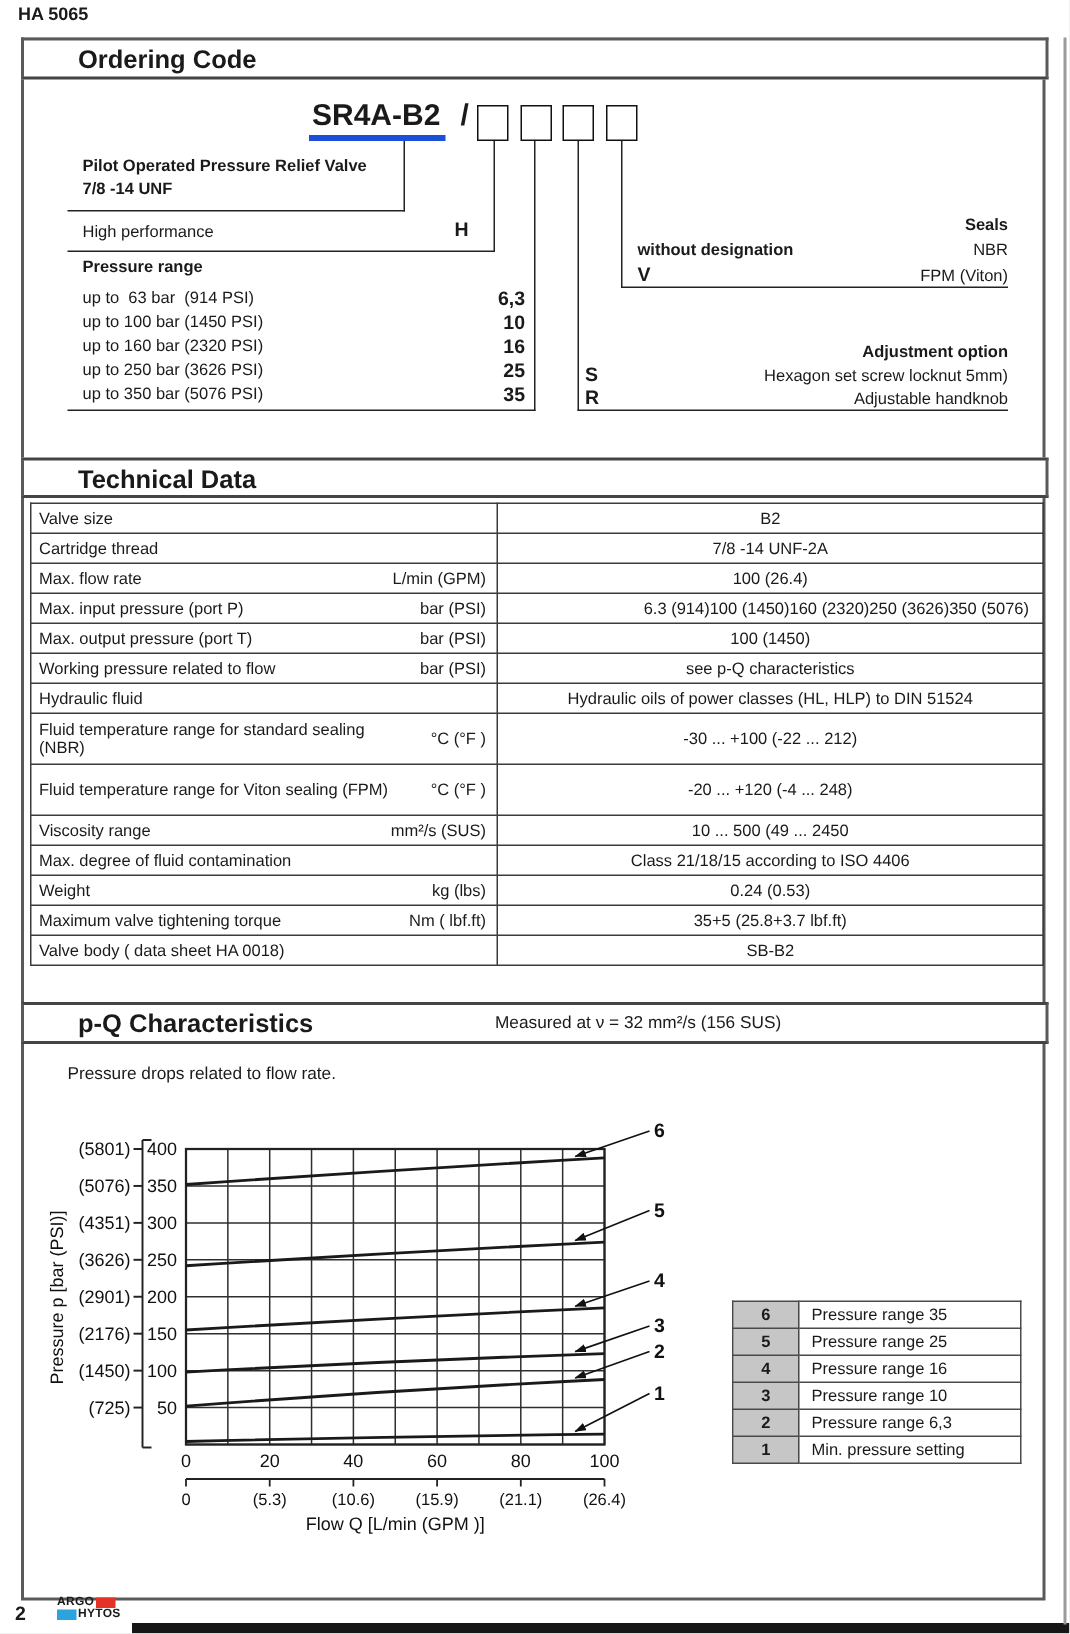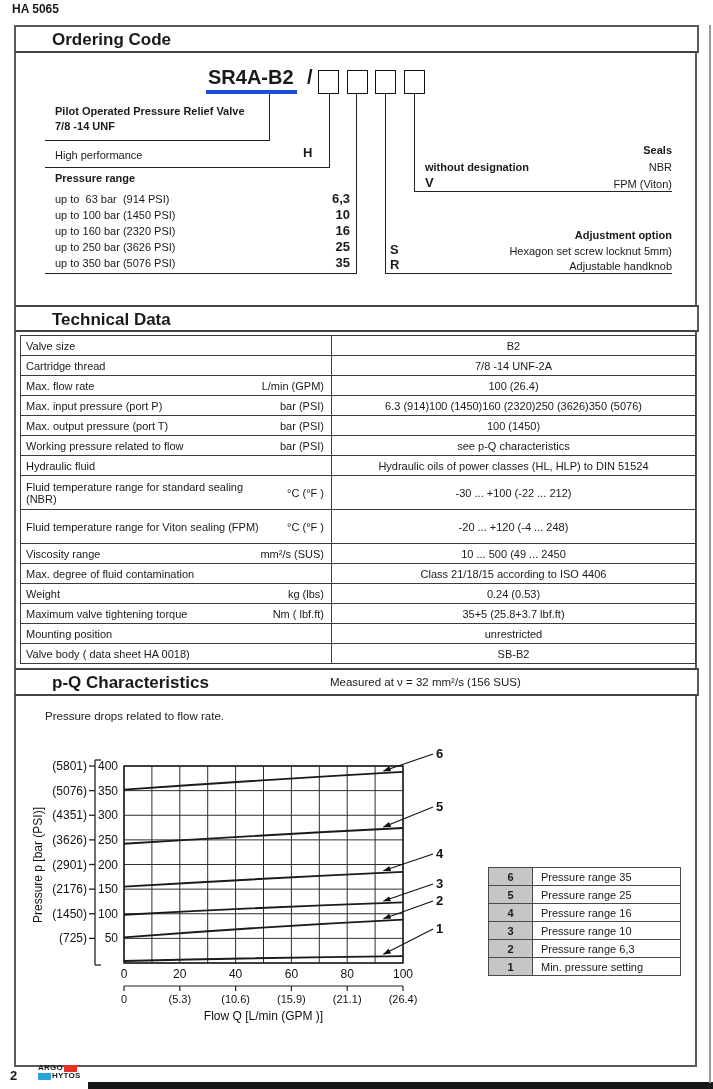--- a/index.html
+++ b/index.html
@@ -41,21 +41,21 @@
   .right-col{right:41px;text-align:right;}
   
   .tech-table{position:absolute;left:20px;top:335px;width:676px;border-collapse:collapse;
               font-size:11px;table-layout:fixed;}
   .tech-table td{border:1px solid #3c3c3c;padding:0;vertical-align:middle;}
   .tech-table tr{height:20px;} .tech-table tr.tall{height:34px;}
   td.lab{width:311px;position:relative;padding:1px 64px 1px 5px;box-sizing:border-box;}
   td.lab .unit{position:absolute;right:7px;top:50%;transform:translateY(-50%);white-space:nowrap;}
   td.val{text-align:center;}
   td.val.spread{padding:0;}
-  .spread-inner{display:flex;justify-content:center;padding:0 9px;}
+  .spread-inner{display:flex;justify-content:flex-end;padding:0 9px;}
   
   .pq-caption{left:45px;top:710px;font-size:11.5px;}
   .legend-table{position:absolute;left:488px;top:867px;border-collapse:collapse;font-size:11px;}
   .legend-table td{border:1px solid #4a4a4a;height:18px;box-sizing:border-box;}
   .legend-table td.num{width:44px;background:#c6c6c6;text-align:center;font-weight:bold;}
   .legend-table td.lbl{width:148px;padding-left:8px;background:#fff;}
   
   .page-num{left:10px;top:1068px;font-size:13px;font-weight:bold;}
   .logo{left:38px;top:1064px;font-size:8px;line-height:8px;font-weight:bold;letter-spacing:0.2px;}
   .logo-row{display:flex;align-items:flex-end;height:8px;}
@@ -188,24 +188,20 @@
       <td class="lab"><span>Max. degree of fluid contamination</span><span class="unit"></span></td>
       <td class="val">Class 21/18/15 according to ISO 4406</td>
         </tr>
     <tr>
       <td class="lab"><span>Weight</span><span class="unit">kg (lbs)</span></td>
       <td class="val">0.24 (0.53)</td>
         </tr>
     <tr>
       <td class="lab"><span>Maximum valve tightening torque</span><span class="unit">Nm ( lbf.ft)</span></td>
       <td class="val">35+5 (25.8+3.7 lbf.ft)</td>
-        </tr>
-    <tr>
-      <td class="lab"><span>Mounting position</span><span class="unit"></span></td>
-      <td class="val">unrestricted</td>
         </tr>
     <tr>
       <td class="lab"><span>Valve body ( data sheet HA 0018)</span><span class="unit"></span></td>
       <td class="val">SB-B2</td>
         </tr>
   </tbody>
     </table>
 
   <div class="abs strip strip-pq">
     <span class="title">p-Q Characteristics</span>

